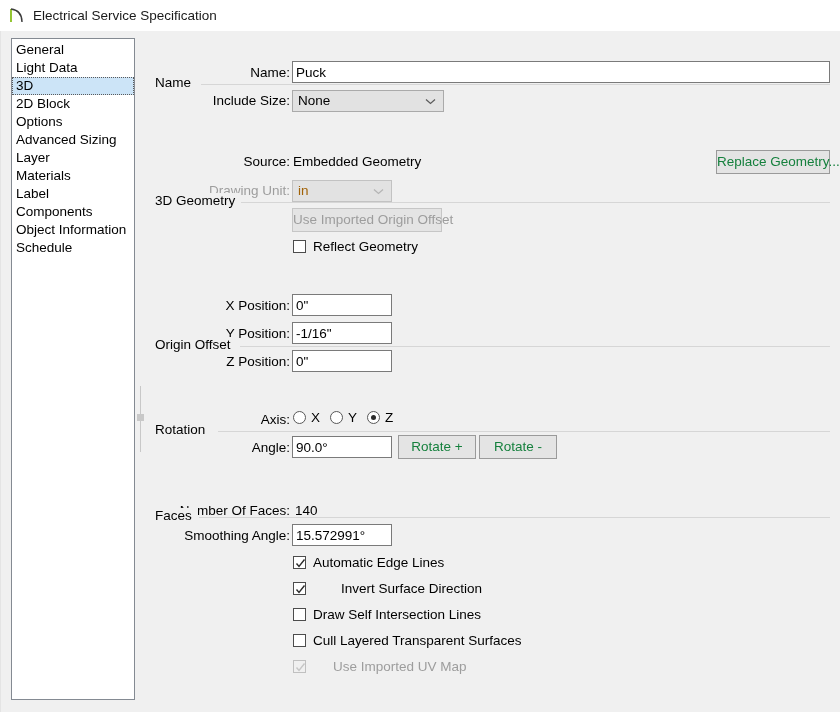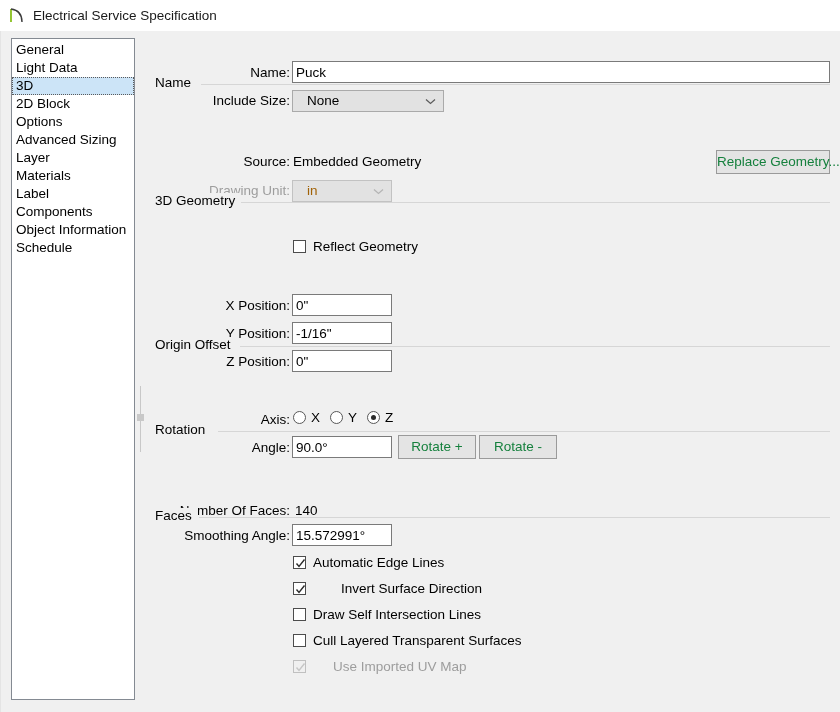--- a/index.html
+++ b/index.html
@@ -145,21 +145,21 @@
   
   .combo {
     position: absolute;
     box-sizing: border-box;
     height: 22px;
     background: #e2e2e2;
     border: 1px solid #aaaaaa;
     font-size: 13.5px;
     color: #000;
     line-height: 20px;
-    padding-left: 14px;
+    padding-left: 5px;
     white-space: nowrap;
   }
   .combo .chev {
     position: absolute;
     right: 7px;
     top: 0;
     height: 20px;
     display: flex;
     align-items: center;
   }
@@ -322,20 +322,21 @@
   <span class="fld-label disabled" style="left:130px; top:152px; width:160px;">Drawing Unit:</span>
   <div class="combo disabled" style="left:292px; top:149px; width:100px;">
     <span>in</span>
     <span class="chev">
       <svg width="11" height="7" viewBox="0 0 11 7">
           <path d="M1 1.5 L5.5 5.5 L10 1.5" stroke="#b4b4b4" stroke-width="1.2" fill="none"></path>
         </svg>
     </span>
   </div>
 
+  <div class="btn disabled" style="left:292px; top:177px; width:150px;">Use Imported Origin Offset</div>
 
   <div class="cbrow" style="left:293px; top:208px;">
     <span class="cbbox"></span>
     <span class="cblabel">Reflect Geometry</span>
   </div>
 
   <div class="group" style="left:155px; top:272px; width:675px; height:4px;">
     <span class="group-label">Origin Offset</span>
     <div class="group-rule" style="left:85px; width:590px;"></div>
   </div>

